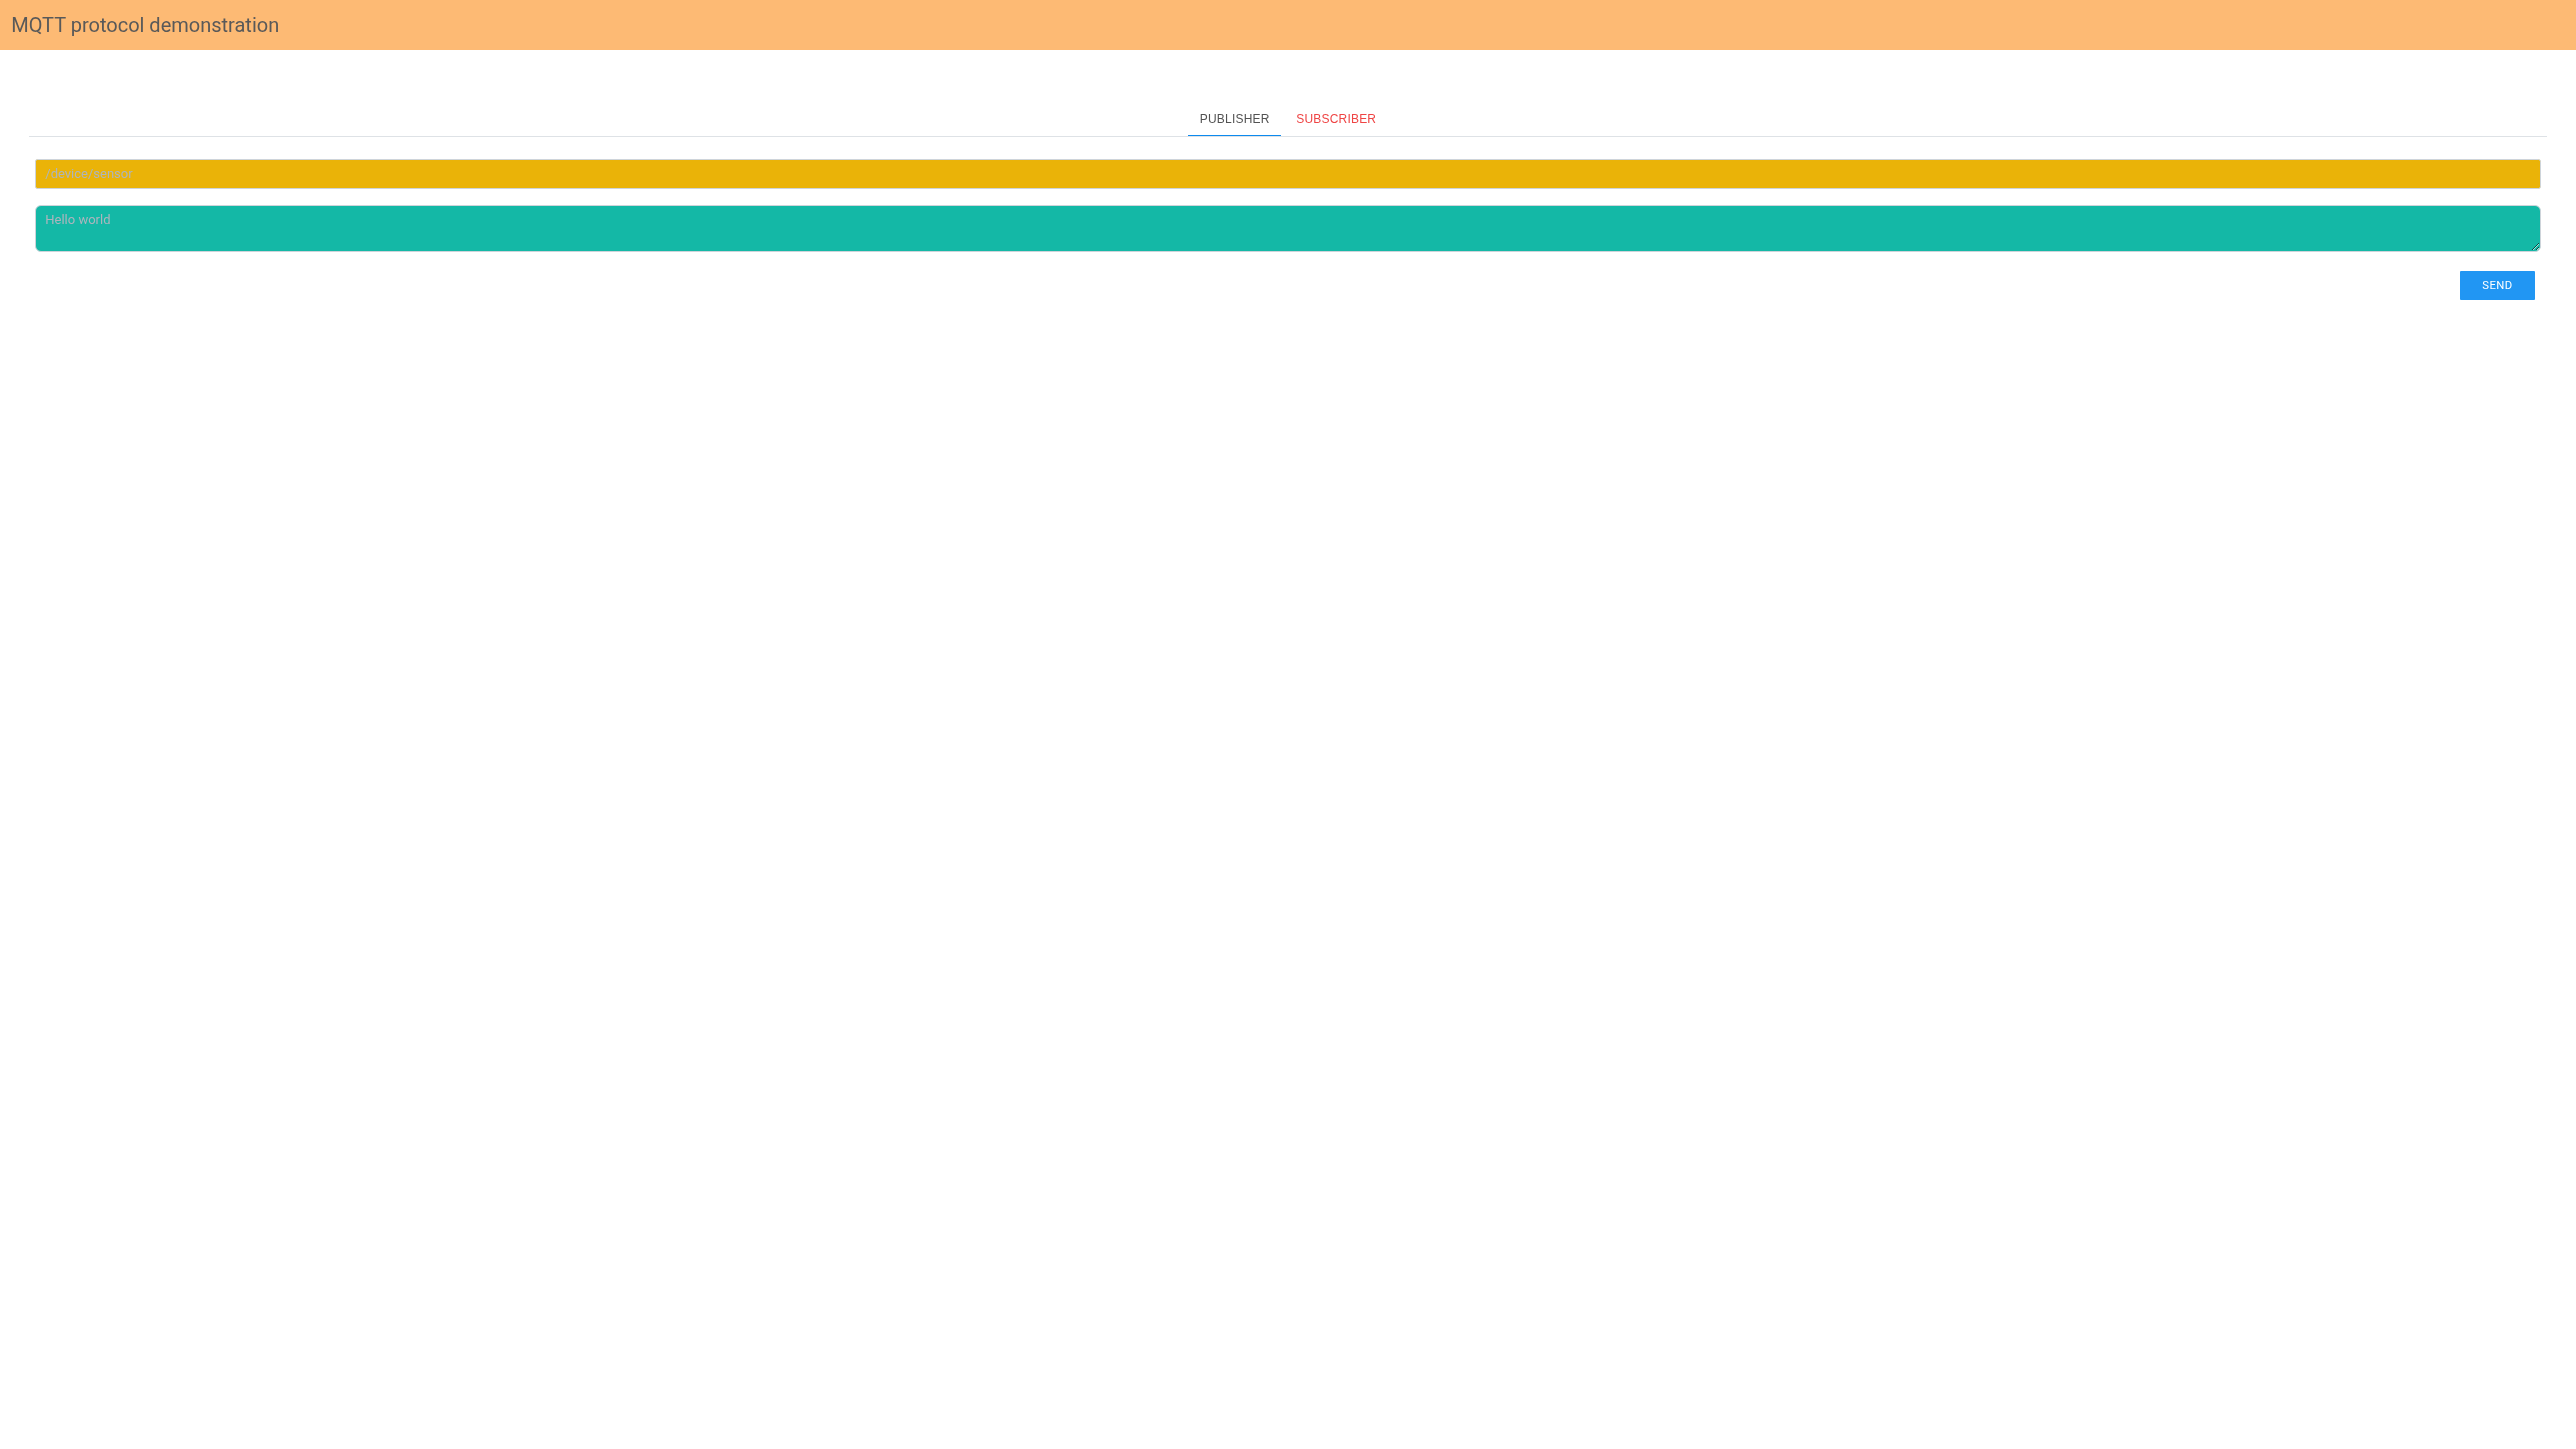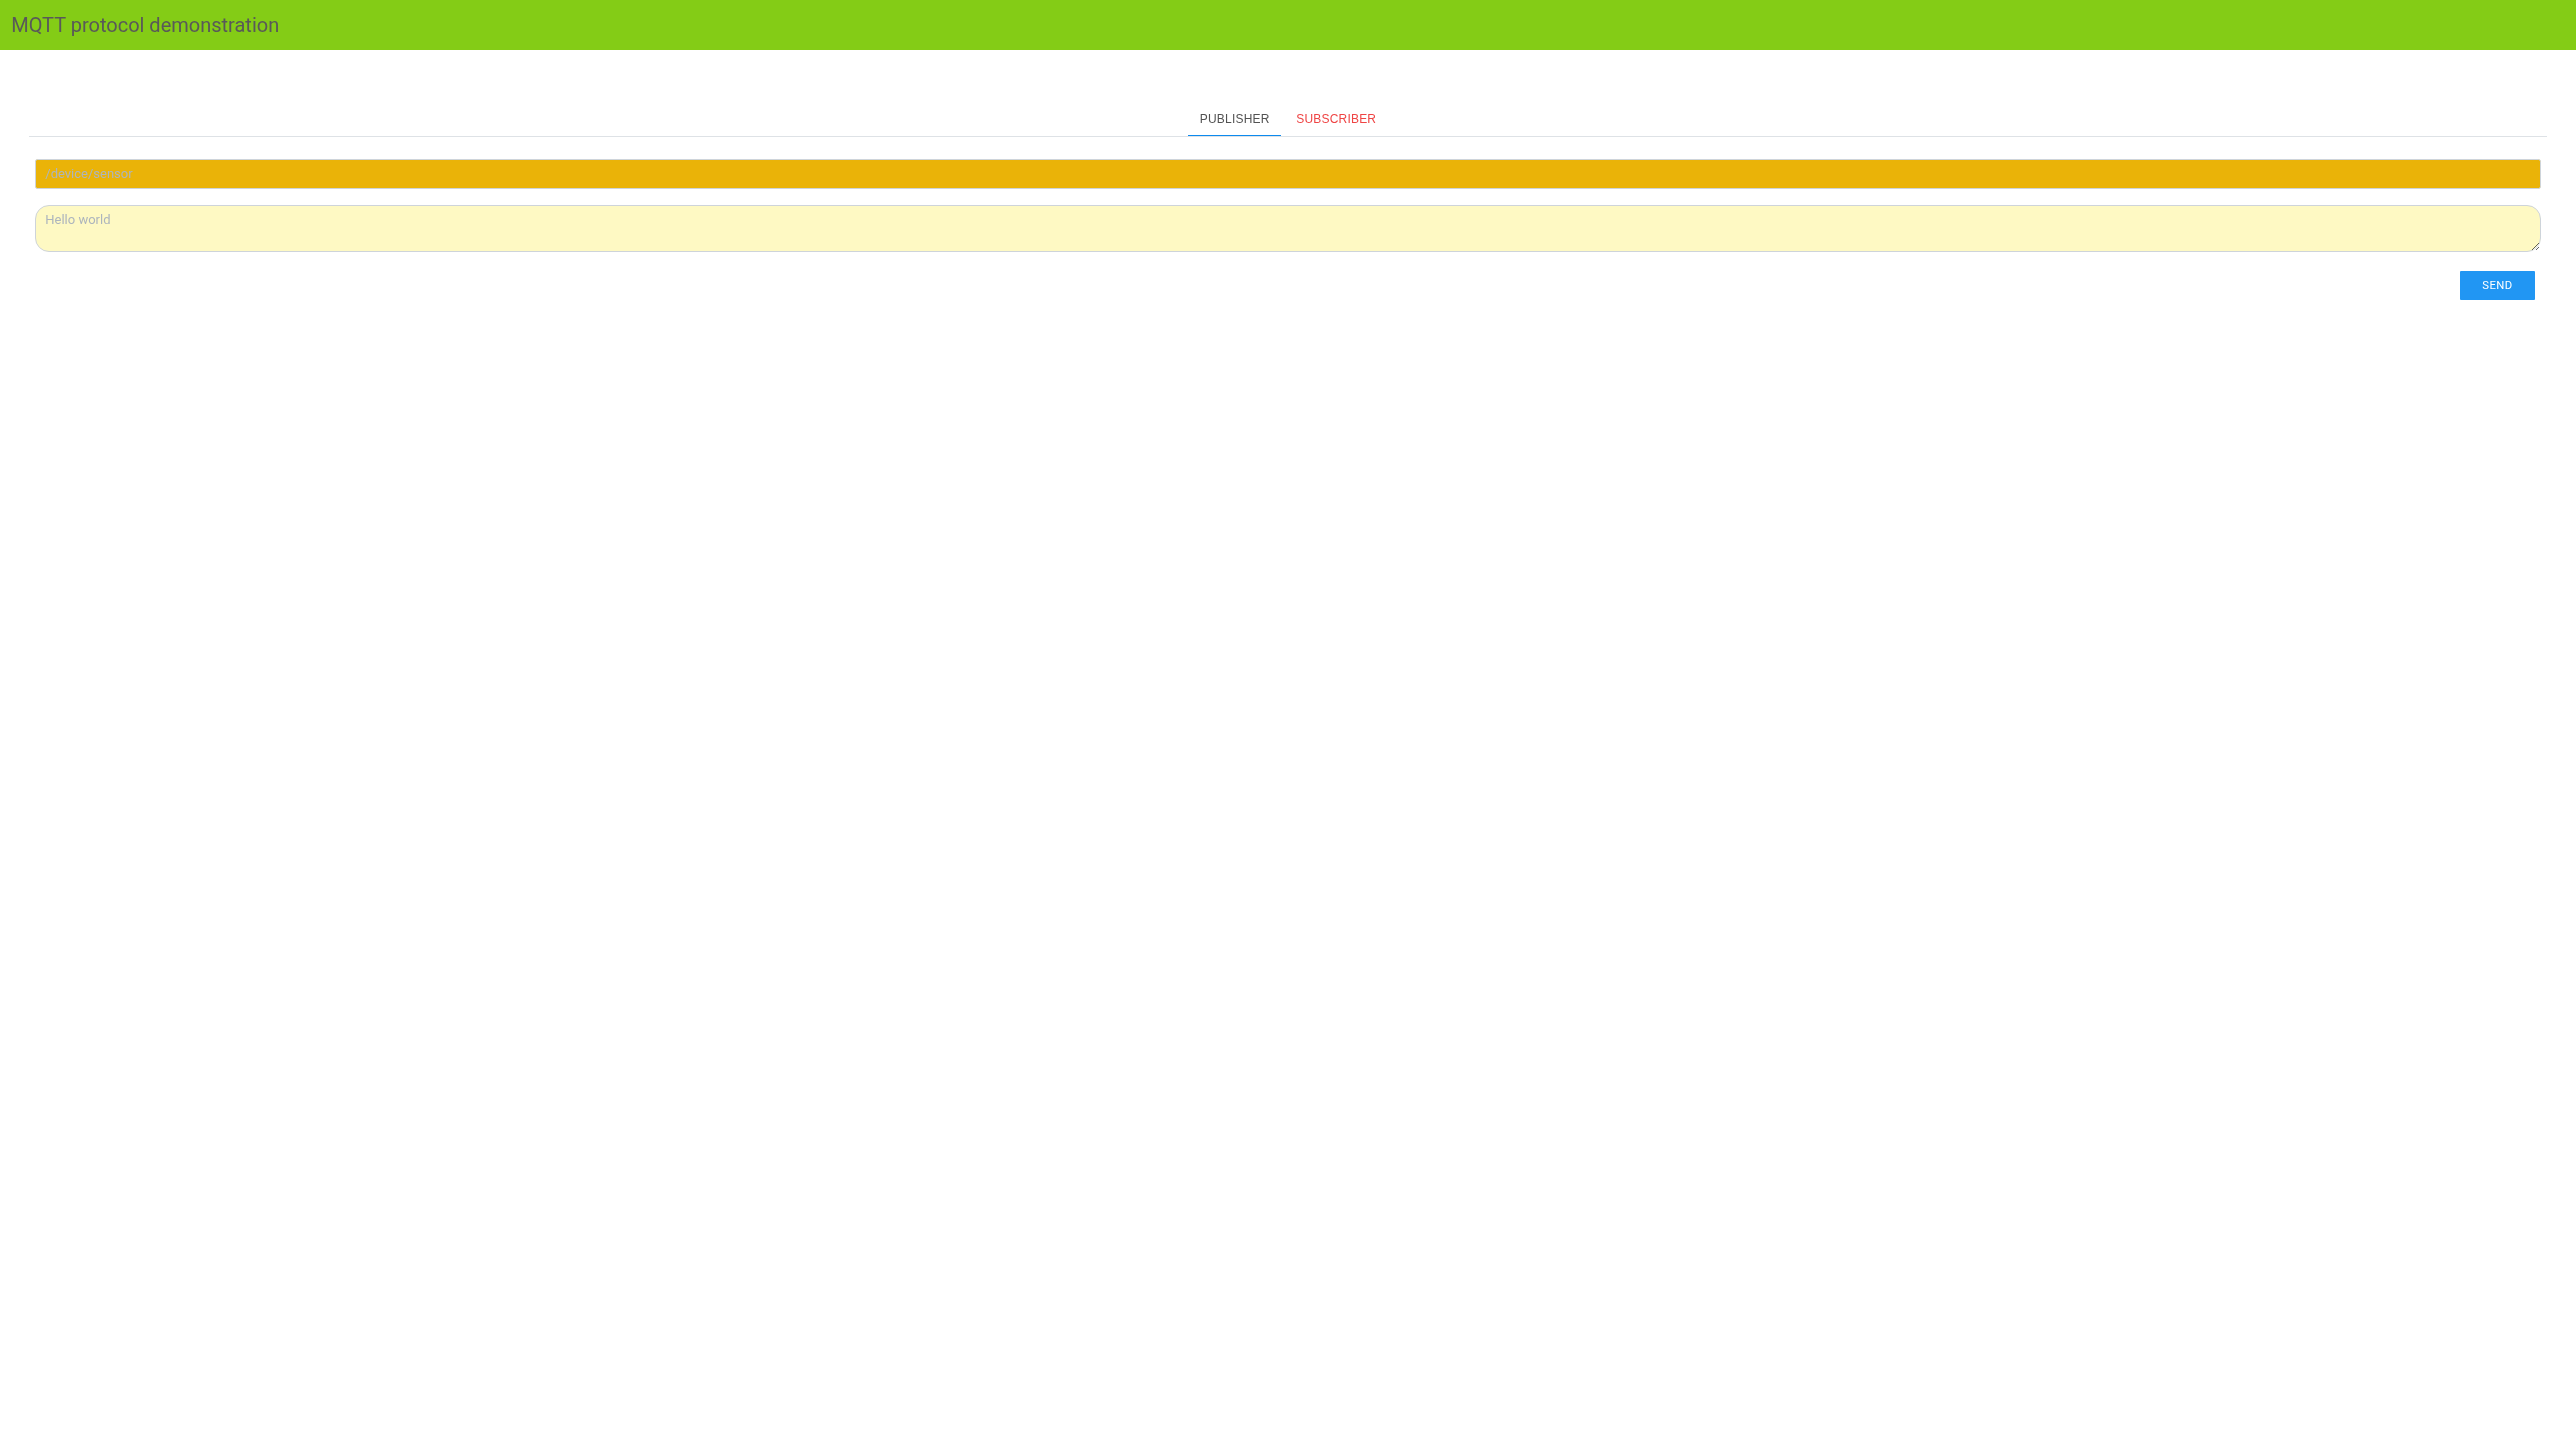--- a/index.html
+++ b/index.html
@@ -8,21 +8,21 @@
       box-sizing: border-box;
     }
     
     body {
       font-family: "Segoe UI", -apple-system, BlinkMacSystemFont, Roboto, "Helvetica Neue", Arial, sans-serif;
       background: #ffffff;
       color: #212529;
     }
     
     .header {
-      background: #84cc16;
+      background: #fdba74;
       padding: 13px 11.3px;
     }
     
     .header-title {
       font-size: 20px;
       font-weight: 400;
       color: #595959;
     }
     
     .main-container {
@@ -82,22 +82,22 @@
     
     .form-input::placeholder {
       color: #adb5bd;
     }
     
     .form-textarea {
       width: 100%;
       padding: 6.4px 9.7px;
       font-size: 13px;
       border: 0.8px solid #ced4da;
-      border-radius: 14px;
-      background: #fef9c3;
+      border-radius: 6px;
+      background: #14b8a6;
       color: #495057;
       font-family: inherit;
       resize: vertical;
       min-height: 47px;
     }
     
     .form-textarea::placeholder {
       color: #adb5bd;
     }
     

